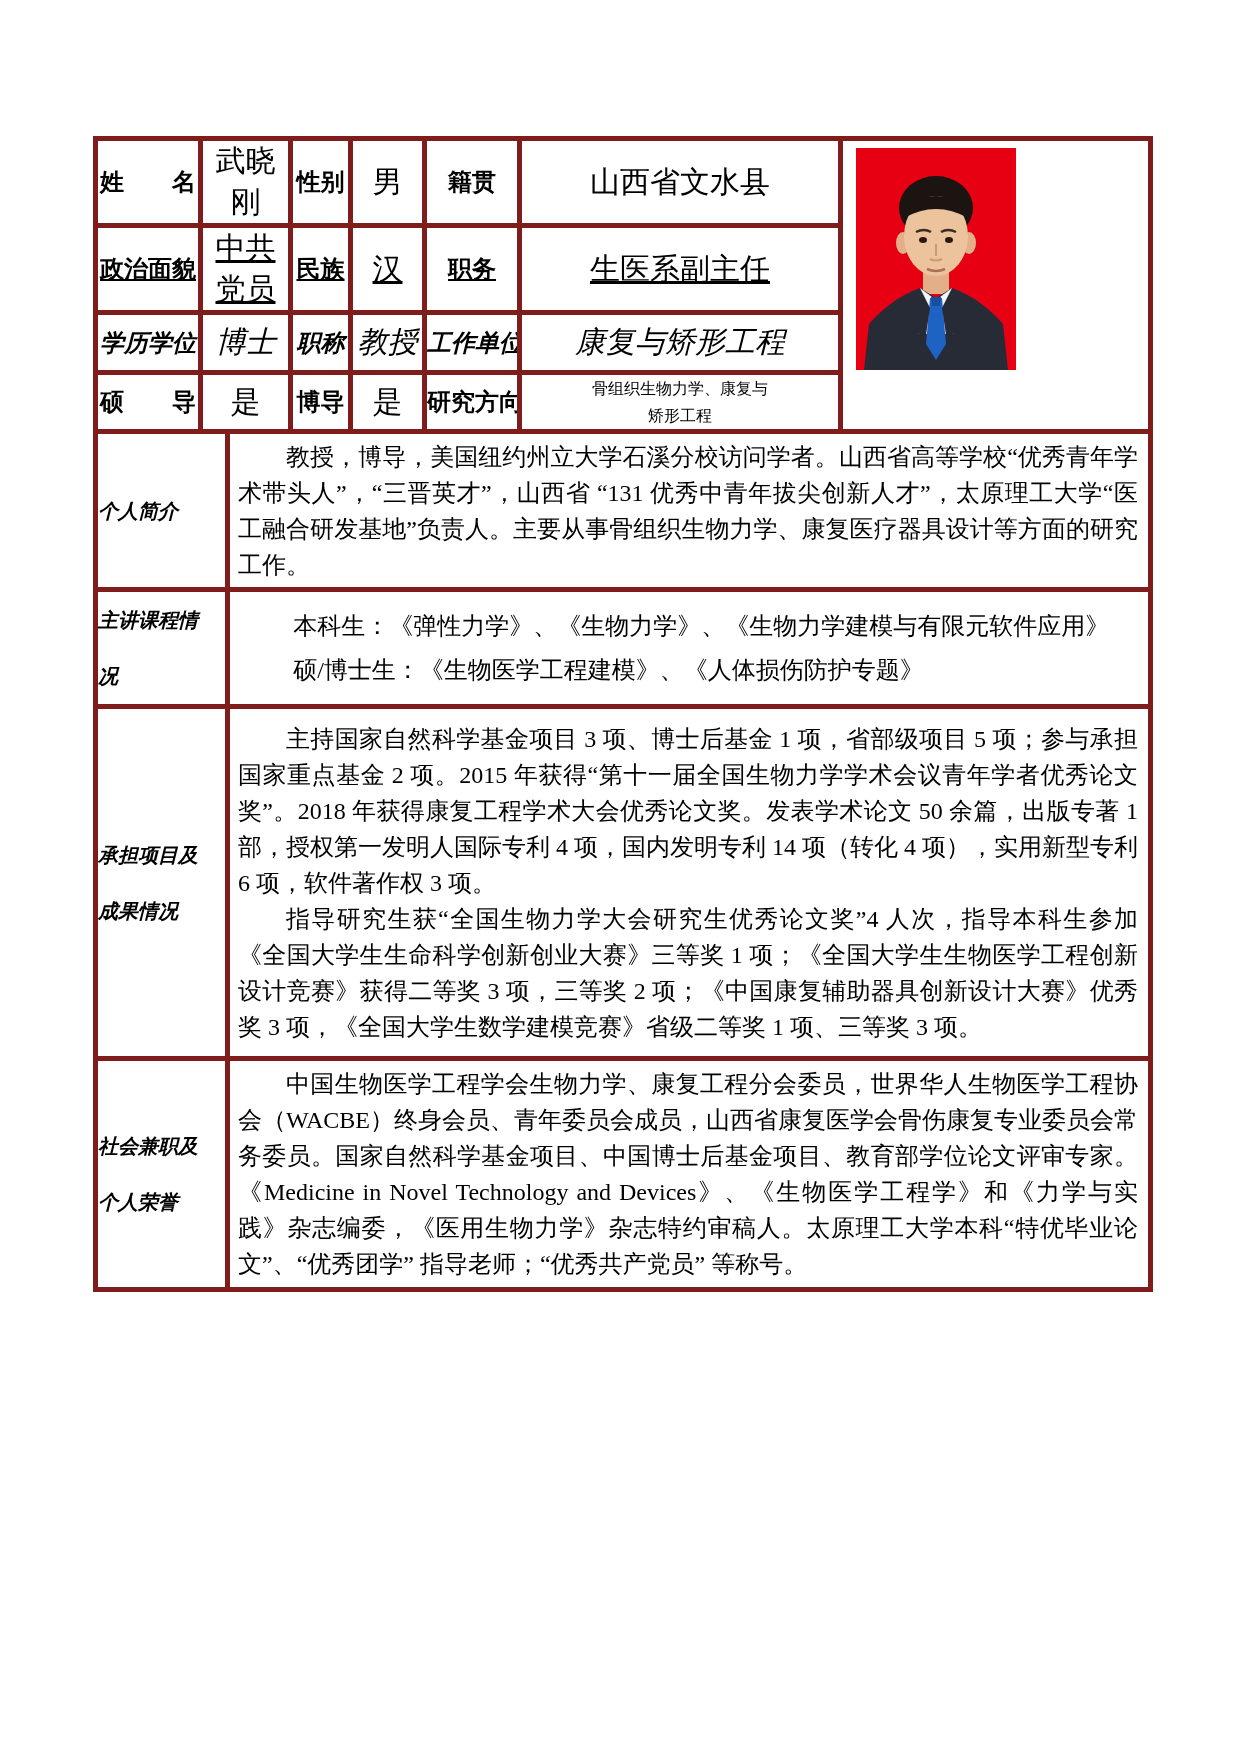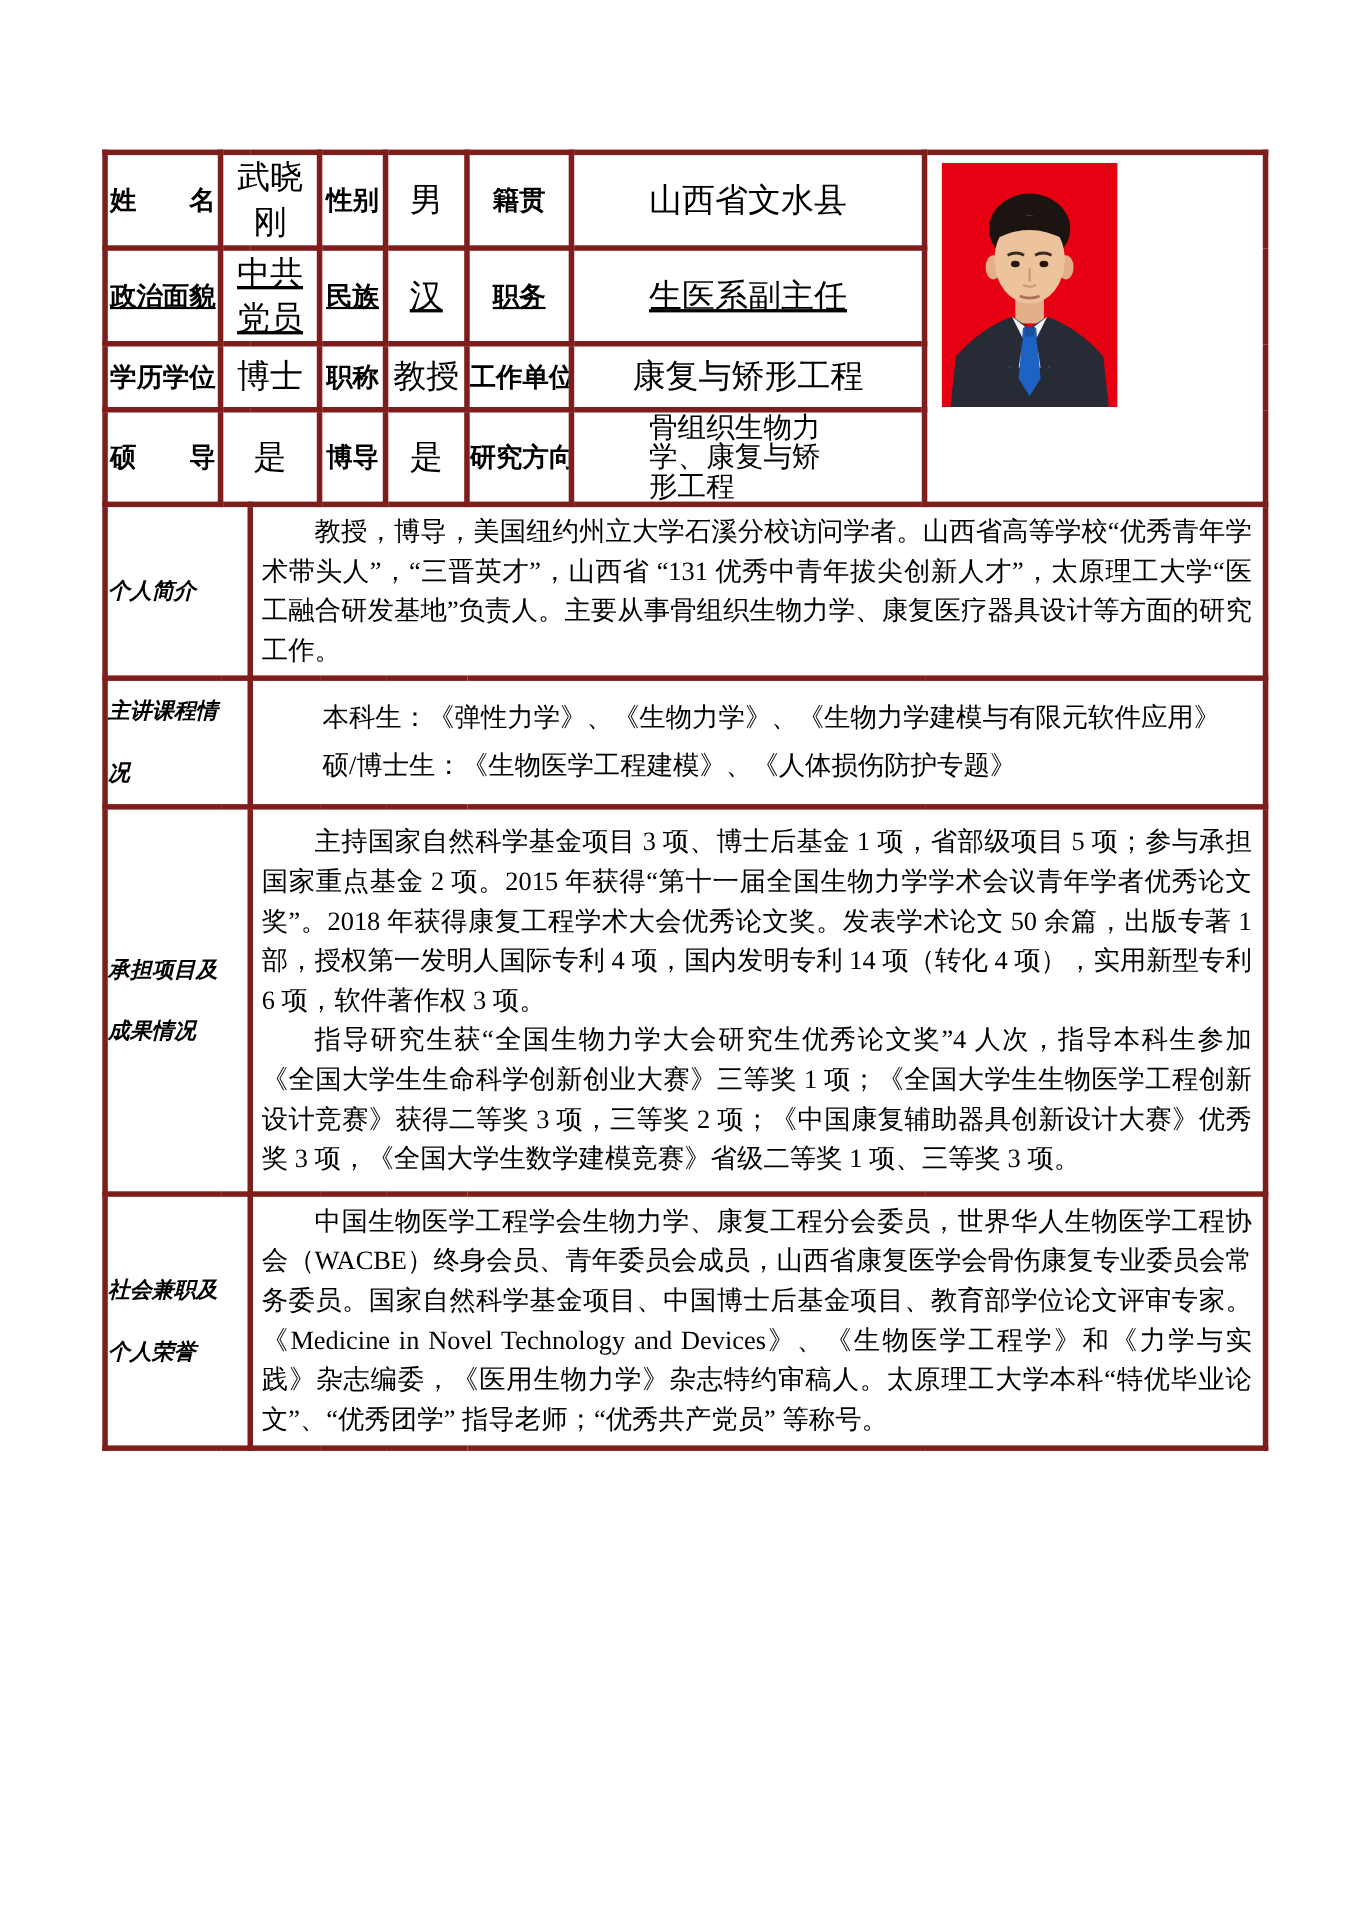--- a/index.html
+++ b/index.html
@@ -22,41 +22,41 @@
   }
   td {
     border: 5px solid #7f1d1d;
     padding: 0;
     vertical-align: middle;
     overflow: hidden;
     margin-left: 34px;
   }
   tr.r1 { height: 61px; }
   tr.r2 { height: 61px; text-decoration: underline; }
-  tr.r3 { height: 60px; }
+  tr.r3 { height: 60px; font-style: italic; }
   tr.r4 { height: 55px; }
   tr.r-intro    { height: 158px; }
   tr.r-courses  { height: 117px; }
   tr.r-projects { height: 352px; }
   tr.r-social   { height: 231px; }
 
   td.lbl {
     font-weight: bold;
     font-size: 24px;
     text-align: center;
     letter-spacing: 0;
     white-space: nowrap;
   }
   td.val {
     font-size: 30px;
     text-align: center;
   }
   td.val-wrap {
-    font-size: 26px;
-    text-align: left;
+    font-size: 16px;
+    text-align: center;
     line-height: 27px;
     padding: 0 68px;
   }
   td.sec-lbl {
     font-weight: bold;
     font-size: 20px;
     text-align: left;
     font-style: italic;
   }
   td.sec-lbl .lbl-line { line-height: 30px; }

